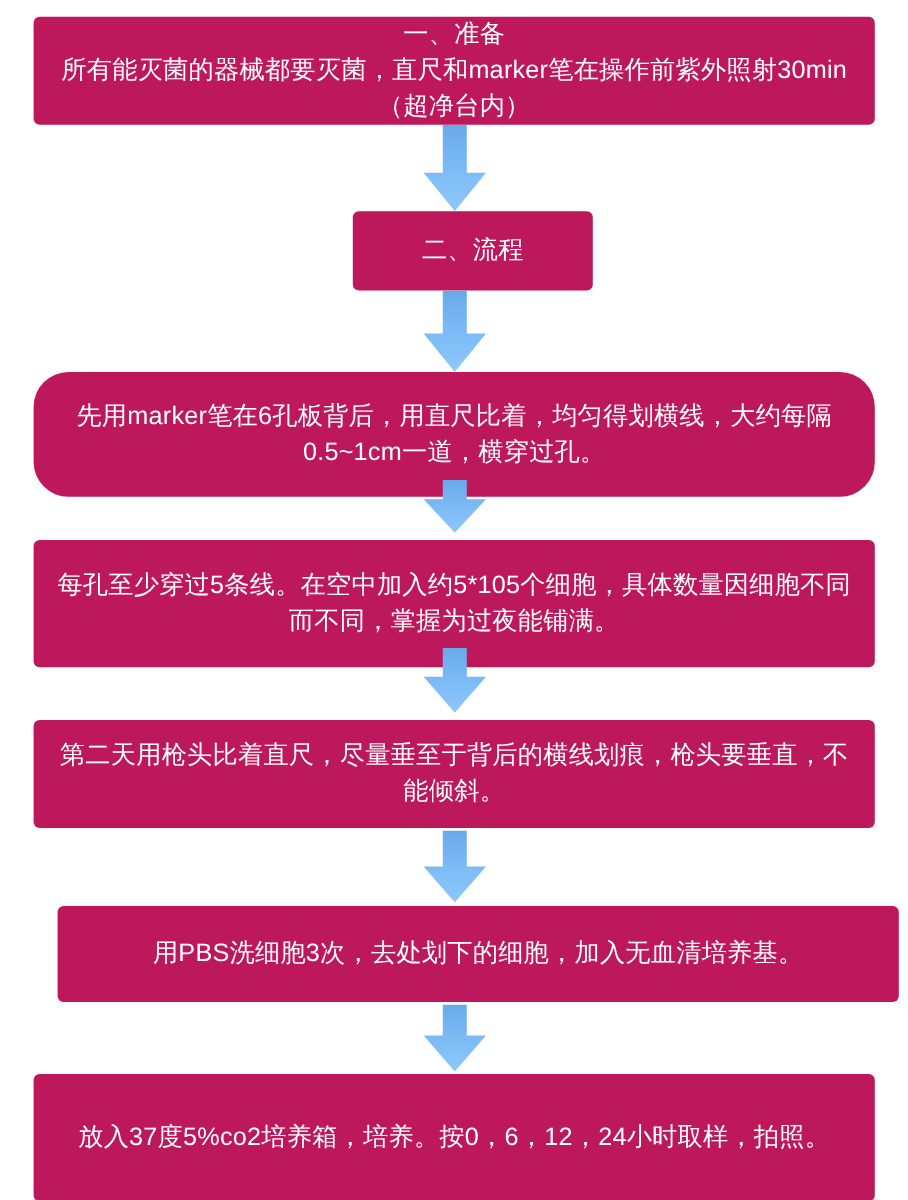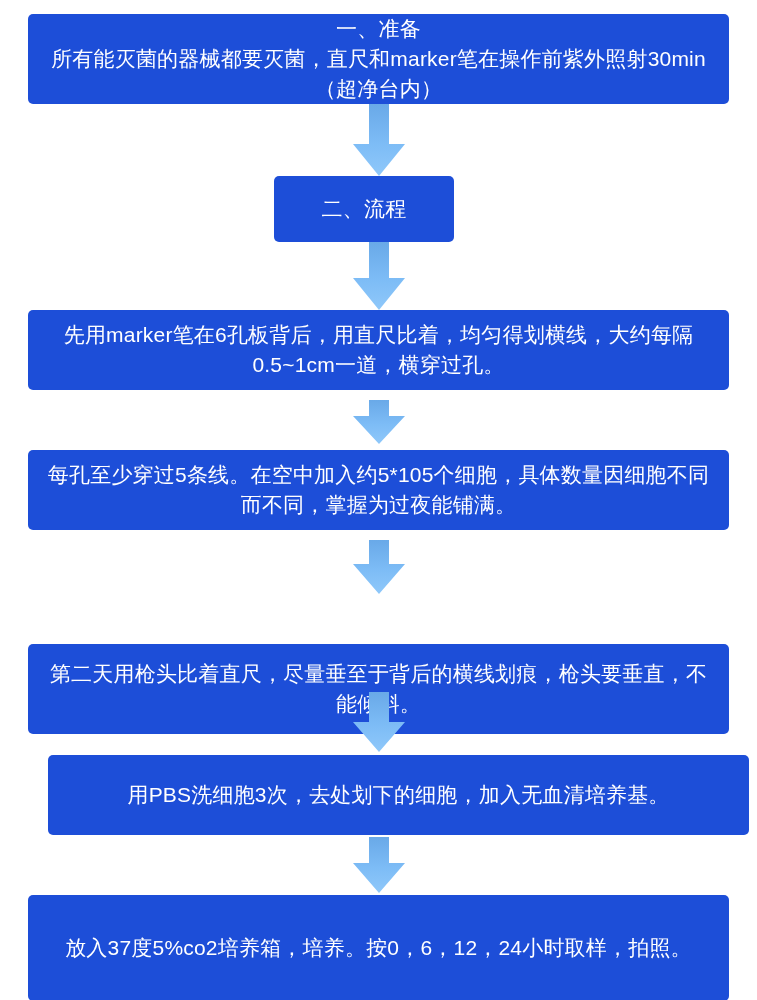--- a/index.html
+++ b/index.html
@@ -17,49 +17,49 @@
     position: relative;
     width: 757px;
     height: 1000px;
     background: #ffffff;
   }
 
   
   .node {
     position: absolute;
     box-sizing: border-box;
-    background: #1d4ed8;
+    background: #be185d;
     border-radius: 5px;
     color: #ffffff;
     display: flex;
     align-items: center;
     justify-content: center;
     text-align: center;
     padding: 4px 14px;
     font-size: 21px;
     line-height: 30px;
     letter-spacing: 0.2px;
     font-weight: 400;
     -webkit-font-smoothing: antialiased;
   }
   .node .node-text {
     display: block;
     width: 100%;
     white-space: pre-line;
   }
 
   .node-wide   { left: 28px;  width: 701px; }
-  .node-narrow { left: 274px; width: 180px; }
+  .node-narrow { left: 294px; width: 200px; }
 
   
   #node-prepare   { top: 14px;  height: 90px; }
   #node-procedure { top: 176px; height: 66px; }
-  #node-step1     { top: 310px; height: 80px; }
-  #node-step2     { top: 450px; height: 80px; }
-  #node-step3     { top: 600px; height: 90px; margin-top: 44px; }
+  #node-step1     { top: 310px; height: 104px; border-radius: 29px; }
+  #node-step2     { top: 450px; height: 106px; }
+  #node-step3     { top: 600px; height: 90px; }
   #node-step4     { top: 755px; height: 80px; margin-left: 20px; }
   #node-step5     { top: 895px; height: 106px; }
 
   
   .arrow {
     position: absolute;
     left: 50%;
     transform: translateX(-50%);
     display: block;
   }

